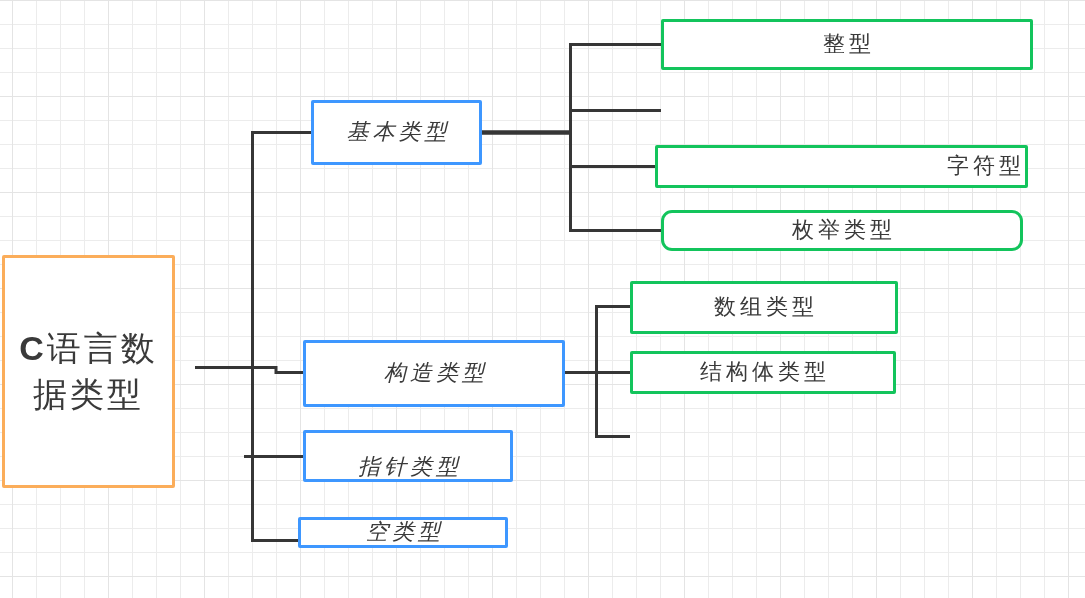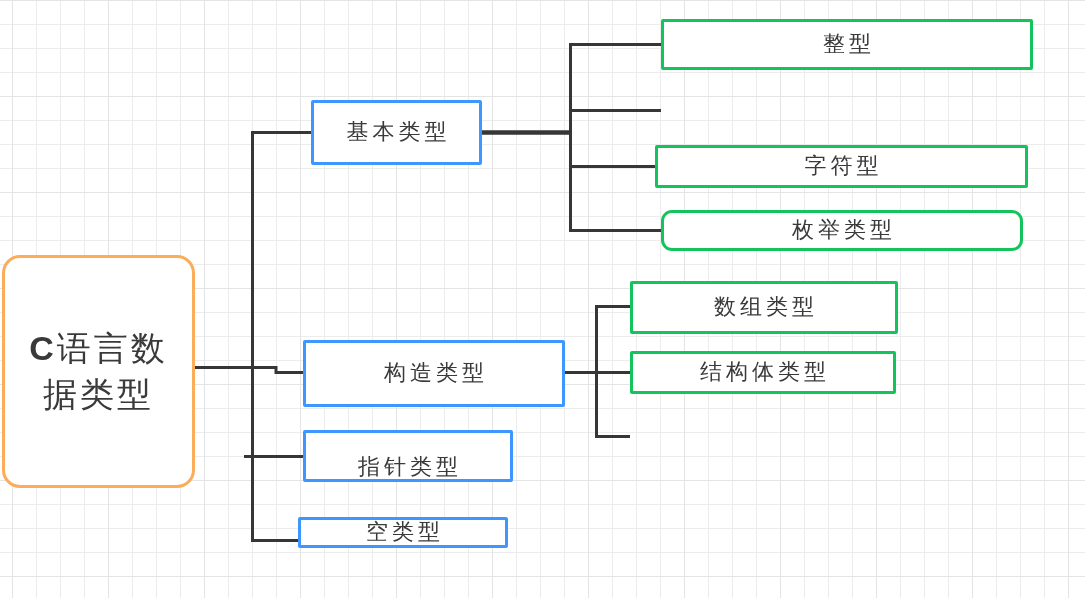--- a/index.html
+++ b/index.html
@@ -46,21 +46,21 @@
   }
   .node .label {
     font-size: 22px;
     letter-spacing: 4px;
     text-indent: 4px;
     white-space: nowrap;
     line-height: 1.1;
     text-align: center;
   }
   .node.root { border: 3px solid var(--root-border, #fbad5a); }
-  .node.branch { border: 3px solid var(--branch-border, #3e97ff); }
+  .node.branch { border: 3px solid var(--branch-border, #3e97ff); font-style: italic; }
   .node.leaf { border: 3px solid var(--leaf-border, #13c45c); }
   .node.root .label {
     font-size: 34px;
     line-height: 46px;
     white-space: normal;
     width: 152px;
     letter-spacing: 3px;
     text-indent: 0;
   }
   
@@ -84,21 +84,21 @@
 
     <path class="thick" d="M482,132.5 H570"></path>
     <path d="M661,44.5 H570.5 V230.5 H661"></path>
     <path d="M570.5,110.5 H661"></path>
     <path d="M570.5,166.5 H655"></path>
 
     <path d="M565,372.5 H630"></path>
     <path d="M630,306.5 H596.5 V436.5 H630"></path>
   </svg>
 
-  <div class="node root" style="left:2px; top:255px; width:193px; height:233px;border-radius:18px;">
+  <div class="node root" style="left:2px; top:255px; width:173px; height:233px;">
     <div class="label">C语言数据类型</div>
   </div>
 
   <div class="node branch" style="left:311px; top:100px; width:171px; height:65px;">
     <div class="label">基本类型</div>
   </div>
 
   <div class="node branch" style="left:303px; top:340px; width:262px; height:67px;">
     <div class="label">构造类型</div>
   </div>
@@ -109,21 +109,21 @@
 
   <div class="node branch" style="left:298px; top:517px; width:210px; height:31px;">
     <div class="label">空类型</div>
   </div>
 
   <div class="node leaf" style="left:661px; top:19px; width:372px; height:51px;">
     <div class="label">整型</div>
   </div>
 
 
-  <div class="node leaf" style="left:655px; top:145px; width:373px; height:43px;">
+  <div class="node leaf" style="left:655px; top:145px; width:373px; height:43px;justify-content:flex-end;">
     <div class="label">字符型</div>
   </div>
 
   <div class="node leaf" style="left:661px; top:210px; width:362px; height:41px;border-radius:11px;">
     <div class="label">枚举类型</div>
   </div>
 
   <div class="node leaf" style="left:630px; top:281px; width:268px; height:53px;">
     <div class="label">数组类型</div>
   </div>

